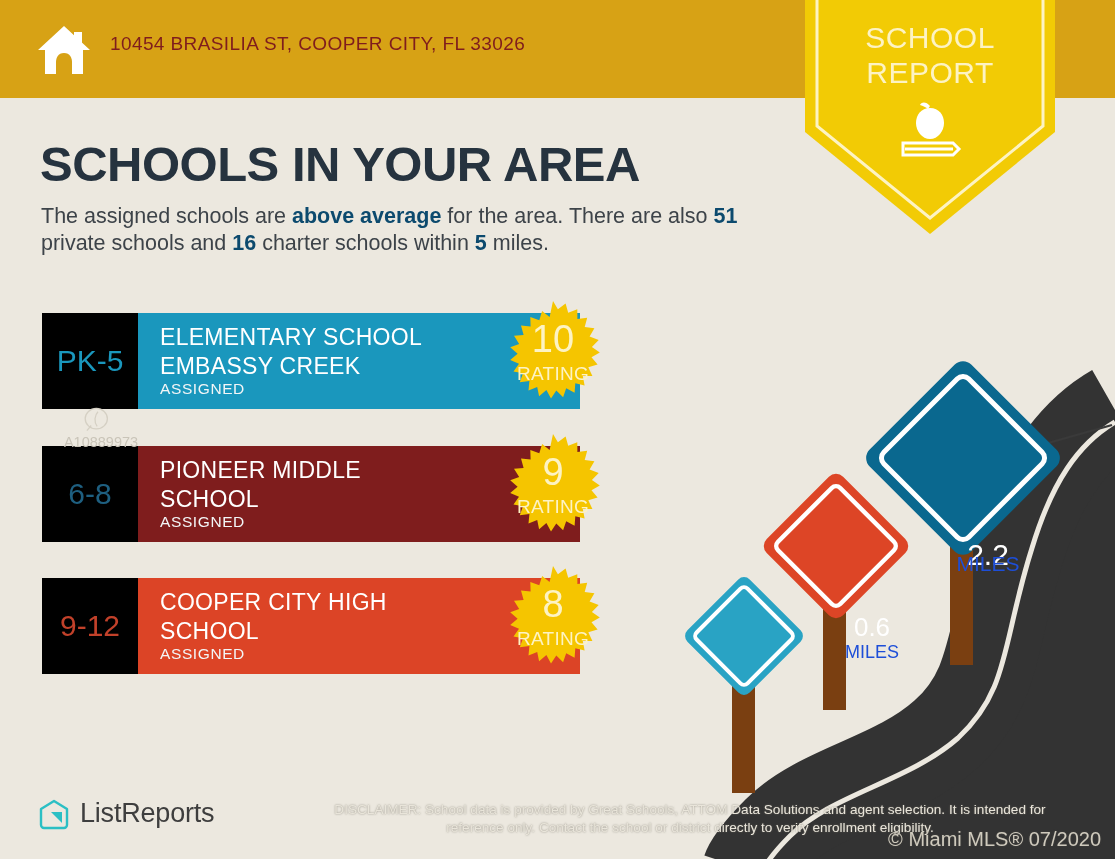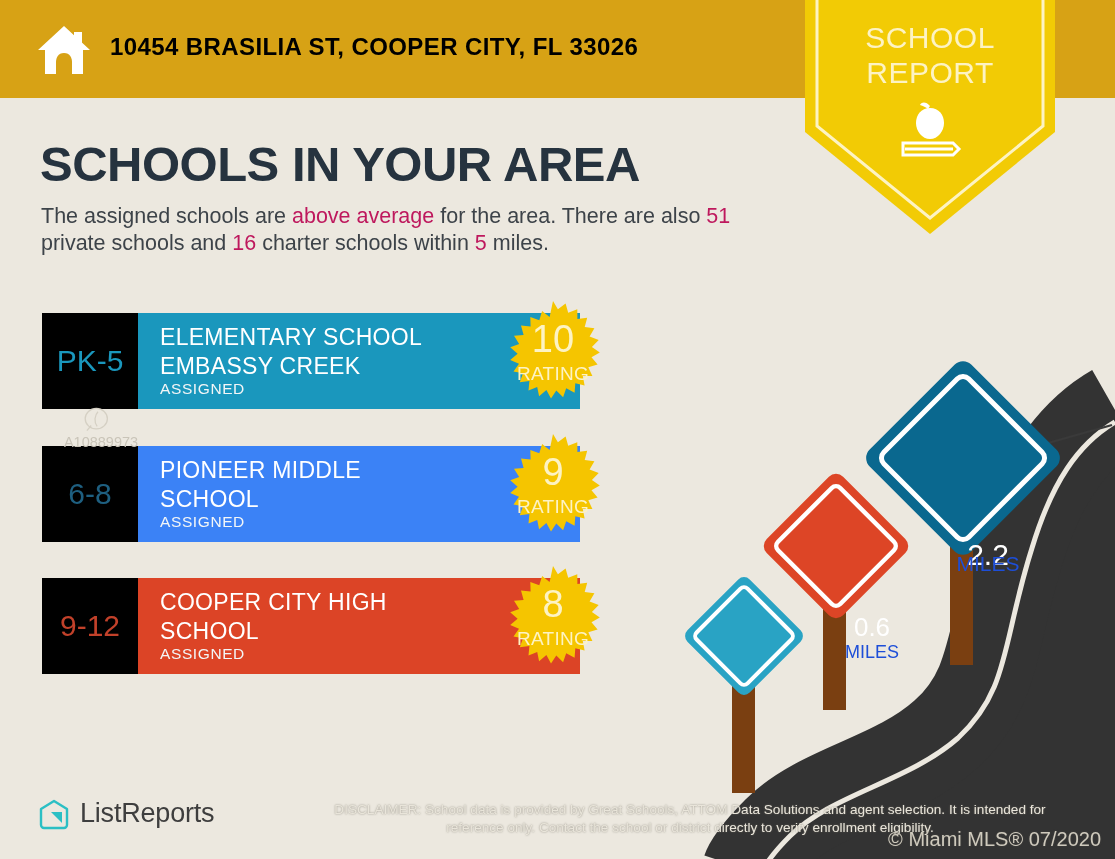--- a/index.html
+++ b/index.html
@@ -28,24 +28,24 @@
     z-index: 2;
   }
   .house-icon {
     position: absolute;
     left: 36px; top: 24px;
     width: 56px; height: 52px;
   }
   .header-address {
     position: absolute;
     left: 110px; top: 33px;
-    font-size: 24px;
+    font-size: 19px;
     letter-spacing: 0.4px;
-    color: #000000;
-    font-weight: 700;
+    color: #7f1d1d;
+    font-weight: 400;
     white-space: nowrap;
   }
 
   
   .badge {
     position: absolute;
     left: 797px; top: -8px;
     width: 266px; height: 250px;
     z-index: 5;
   }
@@ -80,21 +80,21 @@
   }
   .subtitle {
     position: absolute;
     left: 41px; top: 203px;
     width: 740px;
     font-size: 21.5px;
     line-height: 27px;
     color: #3d4349;
     z-index: 3;
   }
-  .subtitle b { color: #be185d; font-weight: normal; }
+  .subtitle b { color: #0c4a6e; font-weight: bold; }
 
   
   .school-row {
     position: absolute;
     left: 42px;
     height: 96px;
     z-index: 4;
   }
   .grade-box {
     position: absolute;
@@ -333,21 +333,21 @@
       </svg>
       <span class="star-val">10</span>
       <span class="star-lbl">RATING</span>
     </div>
   </div>
 
   <div class="school-row" style="top:446px;width:580px;">
     <div class="grade-box" style="color:#1e5f80;">
       <span>6-8</span>
     </div>
-    <div class="bar" style="background:#3b82f6;">
+    <div class="bar" style="background:#7f1d1d;">
       <div class="school-name">
         <div>PIONEER MIDDLE</div>
         <div>SCHOOL</div>
       </div>
       <div class="assigned">ASSIGNED</div>
     </div>
     <div class="starburst">
       <svg width="118" height="118" viewBox="0 0 118 118">
         <polygon fill="#f5c500" points="59,0 63.9,8.3 71.6,2.6 74.2,11.8 83.3,8.3 83.4,17.9 93.2,16.7 90.7,25.9 100.4,27.2 95.6,35.5 104.7,39.1 97.9,45.9 105.8,51.4 97.5,56.2 103.6,63.6 94.3,66.2 98.4,74.9 88.8,75.1 90.6,84.5 81.3,82.2 80.6,91.8 72.2,87.2 69.1,96.3 62.3,89.6 57,97.6 52.4,89.1 45.1,95.3 43.2,85.9 34.5,89.6 35.4,80 25.8,81.2 29,72.2 19.5,70.6 25,62.7 16.2,58.9 23.6,52.7 16.2,46.3 25.2,42.9 20,34.8 29.6,33.9 27,24.6 36.6,25.5 36.3,15.9 45.3,19.3 48.1,10.1 55.6,16.1"></polygon>
       </svg>

